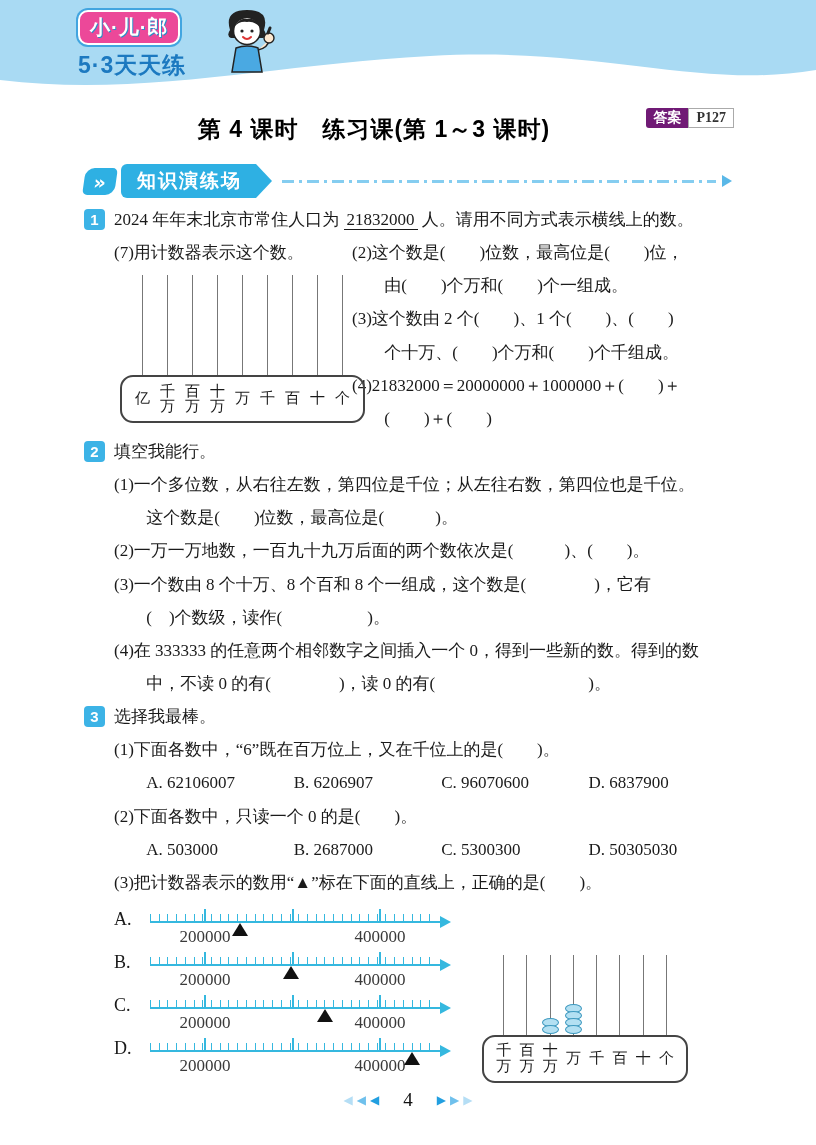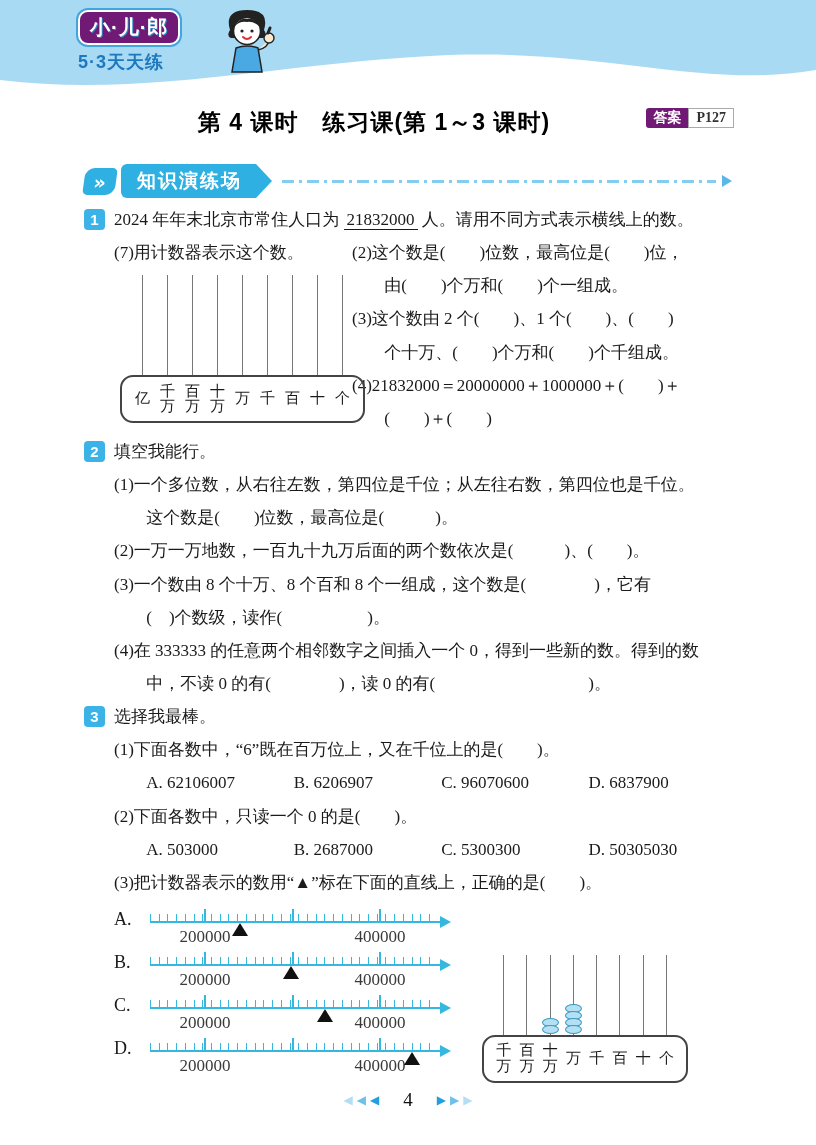--- a/index.html
+++ b/index.html
@@ -8,33 +8,33 @@
     position:relative; width:816px; height:1145px; margin:0 auto;
     background:#ffffff; overflow:hidden;
     font-family:"Liberation Serif","DejaVu Serif",serif;
     font-size:17px; color:#1a1a1a;
   }
   
   .band { position:absolute; top:0; left:0; width:816px; height:100px; }
   
   .logo { position:absolute; top:10px; left:78px; width:150px; }
   .logo-box {
-    display:inline-block; background:#701a75; color:#fff;
+    display:inline-block; background:#ec4899; color:#fff;
     font-family:"Liberation Sans","DejaVu Sans",sans-serif; font-weight:bold;
     font-size:20px; letter-spacing:1px; padding:2px 10px;
     border:2px solid #ffffff; border-radius:10px;
     box-shadow:0 0 0 2px #42a5e0; text-shadow:1px 1px 0 #2b8cc7;
   }
   .logo-tagline {
     margin-top:5px; color:#1c79c0; font-family:"Liberation Sans","DejaVu Sans",sans-serif;
-    font-weight:bold; font-size:18px; letter-spacing:1px;
+    font-weight:bold; font-size:23px; letter-spacing:1px;
   }
   .mascot { position:absolute; left:138px; top:-4px; }
   
-  .title-row { position:absolute; top:107px; left:0; width:748px; text-align:center; }
+  .title-row { position:absolute; top:114px; left:0; width:748px; text-align:center; }
   .page-title {
     font-family:"Liberation Sans","DejaVu Sans",sans-serif; font-weight:bold;
     font-size:23px; color:#000; letter-spacing:1px;
   }
   .answer-badge { position:absolute; top:108px; right:82px; display:flex; align-items:stretch; }
   .ans-label {
     background:#701a75; color:#fff; padding:1px 7px; font-size:14px; font-weight:bold;
     font-family:"Liberation Sans","DejaVu Sans",sans-serif; border-radius:3px 0 0 3px;
   }
   .ans-page {

